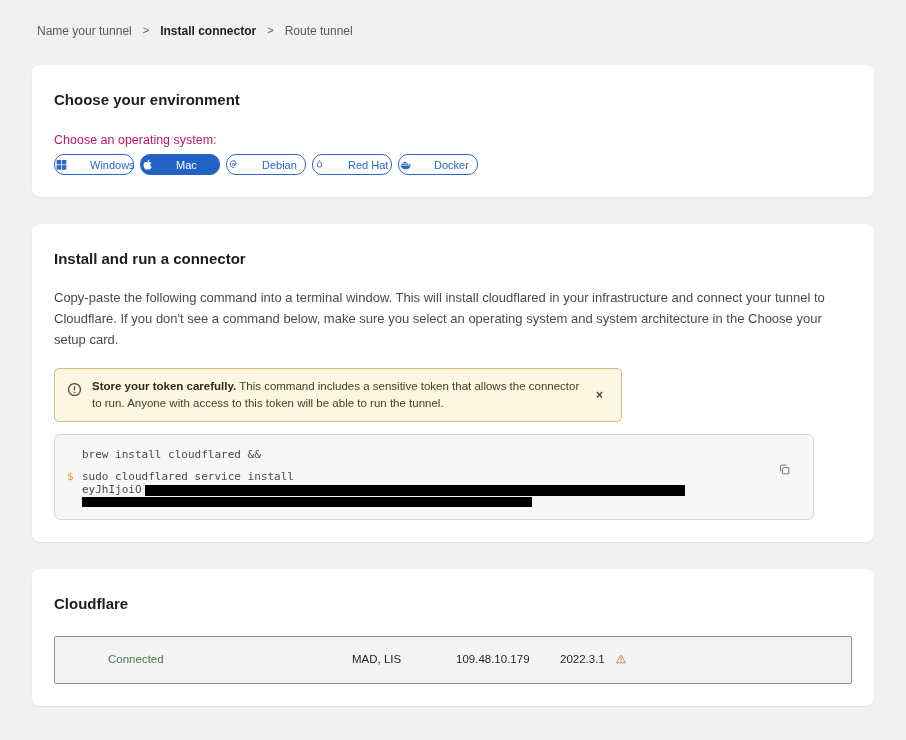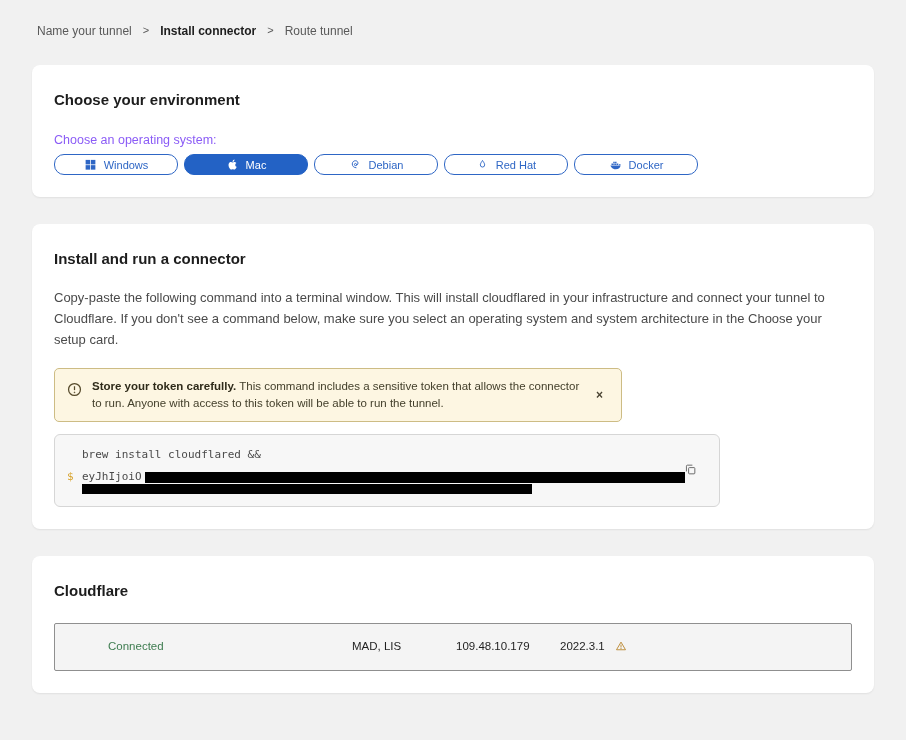--- a/index.html
+++ b/index.html
@@ -22,25 +22,25 @@
   .card {
     background:#ffffff;
     border-radius:8px;
     box-shadow:0 1px 2px rgba(0,0,0,0.07);
     margin-top:27px;
     padding:26px 22px 22px 22px;
   }
   .card h2 { font-size:15px; font-weight:bold; color:#1d1d1d; }
 
   
-  .os-label { margin-top:25px; font-size:12.5px; color:#8b5cf6; }
+  .os-label { margin-top:25px; font-size:12.5px; color:#be185d; }
   .os-row { margin-top:7px; display:flex; gap:6px; }
   .os-btn {
-    width:124px; height:21px;
-    display:flex; align-items:center; justify-content:center; gap:7px;
+    width:80px; height:21px;
+    display:flex; align-items:center; gap:22px;
     border:1px solid #2e66c5; border-radius:10px;
     background:#ffffff; color:#2e66c5;
     font-size:11px; font-family:"Liberation Sans", sans-serif;
     cursor:pointer;
   }
   .os-btn.selected { background:#2362c5; border-color:#2362c5; color:#ffffff; }
   .os-btn svg { width:13px; height:13px; display:block; }
 
   
   .desc { margin-top:20px; font-size:13px; line-height:21px; color:#4a4a4a; max-width:800px; }
@@ -54,21 +54,21 @@
   .warning-box .w-text { flex:1; font-size:11.5px; line-height:17px; color:#44402c; }
   .warning-box .w-text b { color:#2f2b1a; }
   .warning-close {
     flex:0 0 auto; align-self:center;
     background:none; border:none; cursor:pointer;
     font-size:12px; font-weight:bold; color:#4a4433; line-height:1;
     padding:4px 6px;
   }
 
   .code-block {
-    margin-top:12px; width:666px;
+    margin-top:12px; width:760px;
     background:#f7f7f7; border:1px solid #d6d6d6; border-radius:6px;
     padding:13px 14px 12px 27px;
     font-family:"DejaVu Sans Mono", monospace;
     font-size:11px; color:#4a4a4a;
     position:relative;
   }
   .code-line { line-height:13px; white-space:nowrap; }
   .code-line.first { margin-bottom:9px; }
   .cmd-line { position:relative; }
   .prompt { position:absolute; left:-15px; top:0; color:#d8a532; }
@@ -184,21 +184,21 @@
             <circle cx="12" cy="16.6" r="0.6" fill="#55492a" stroke-width="1.6"></circle>
           </svg>
       </span>
       <span class="w-text"><b>Store your token carefully.</b><span> This command includes a sensitive token that allows the connector to run. Anyone with access to this token will be able to run the tunnel.</span></span>
       <button class="warning-close">×</button>
     </div>
 
     <div class="code-block">
       <div class="code-line first">brew install cloudflared &amp;&amp;</div>
       <div class="code-line cmd-line">
-        <span class="prompt">$</span>
+        <span class="prompt">$</span><span>sudo cloudflared service install</span>
       </div>
       <div class="code-line">
         <span>eyJhIjoiO</span><span class="redact-inline"></span>
       </div>
       <span class="redact-block"></span>
       <button class="copy-btn" title="Copy">
         <svg viewBox="0 0 24 24" fill="none" stroke="#6b6b6b" stroke-width="1.8">
             <rect x="8.5" y="8.5" width="11.5" height="11.5" rx="1.5"></rect>
             <path d="M4.5 15.5V5.8A1.8 1.8 0 0 1 6.3 4H15.5"></path>
           </svg>

